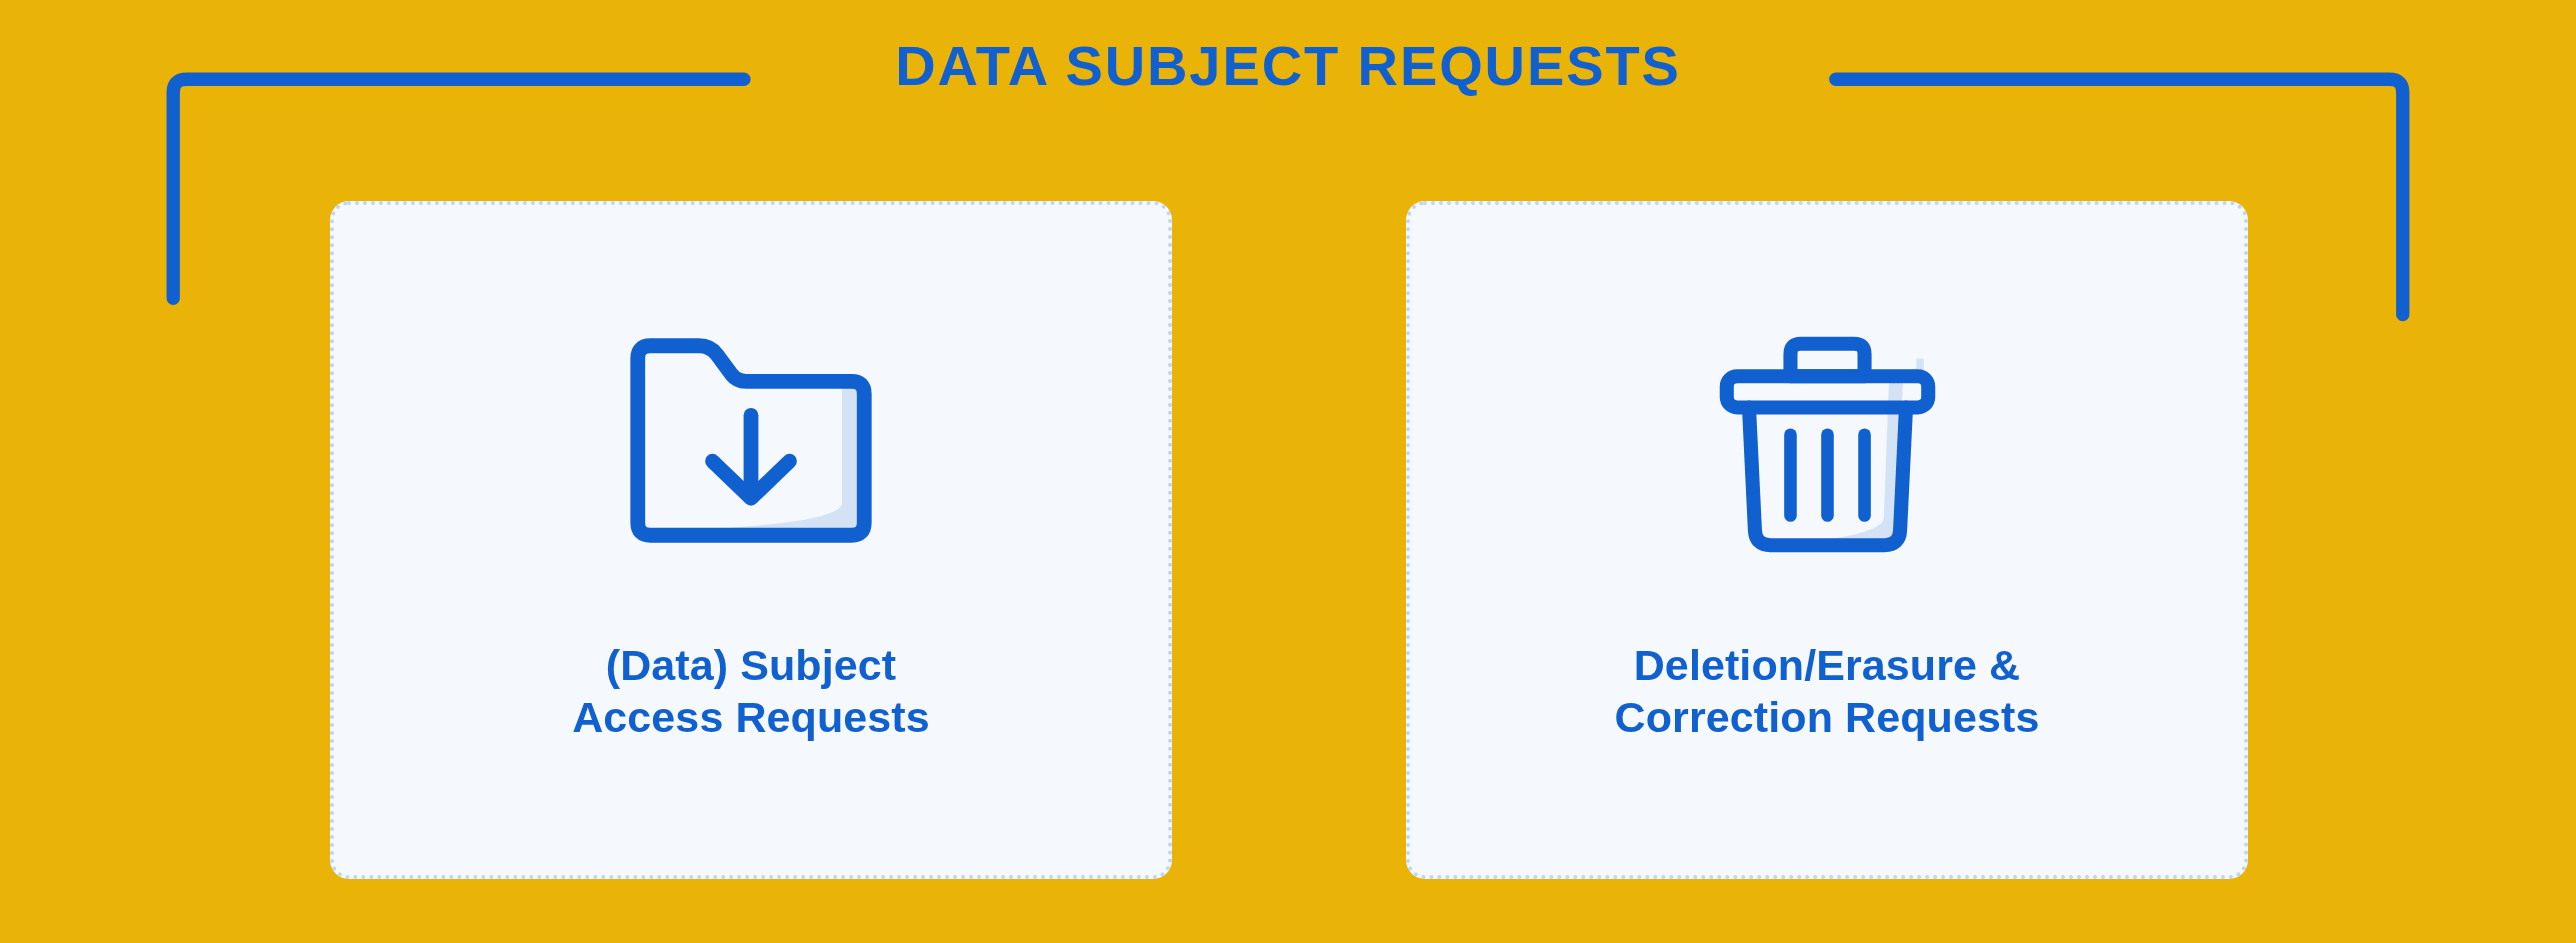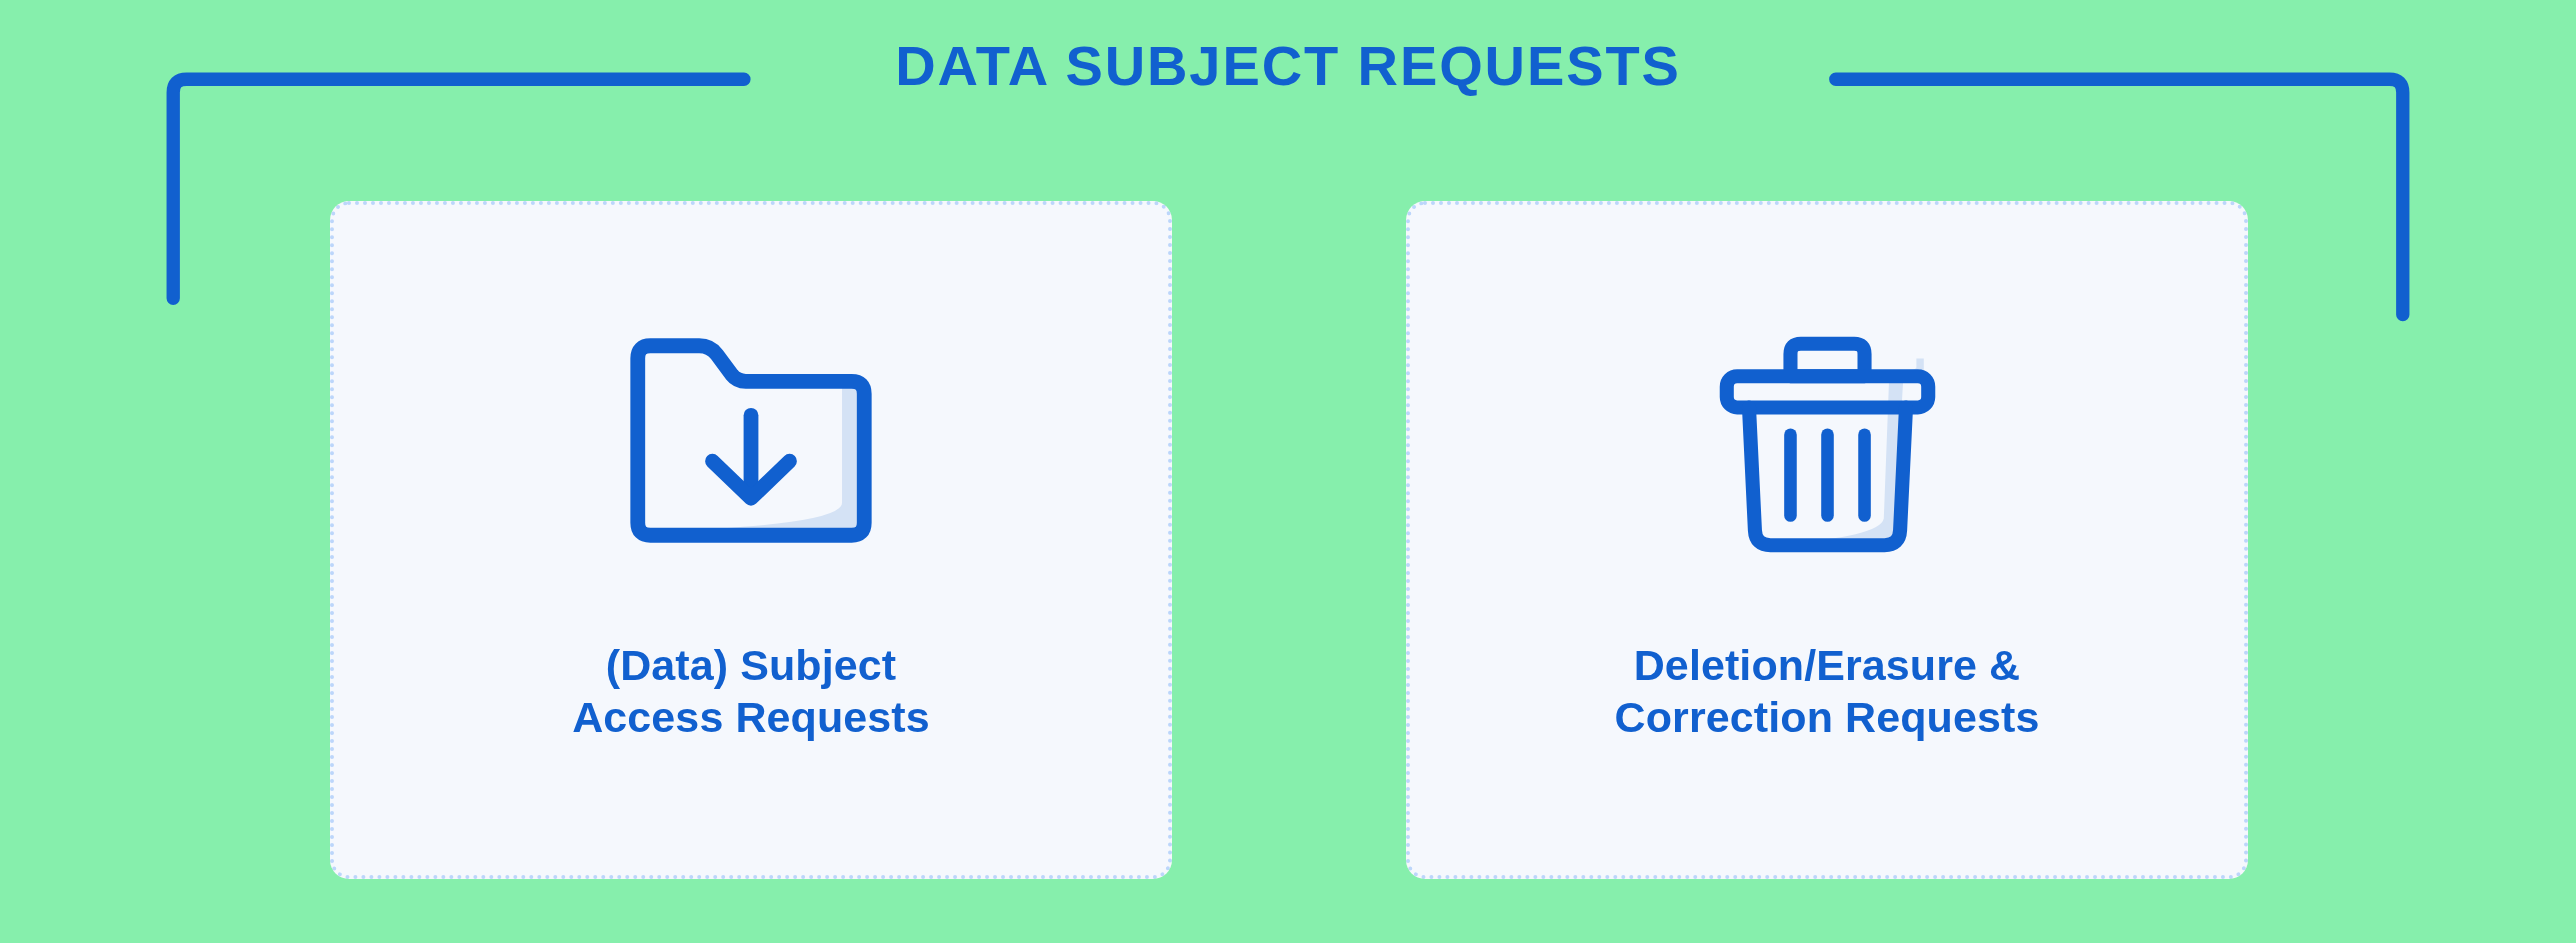--- a/index.html
+++ b/index.html
@@ -10,21 +10,21 @@
     height: 944px;
     background: #ffffff;
     font-family: "Liberation Sans", "DejaVu Sans", sans-serif;
     overflow: hidden;
   }
 
   #stage {
     position: relative;
     width: 2576px;
     height: 944px;
-    background: #86efac;
+    background: #eab308;
   }
 
   
   .bracket-svg {
     position: absolute;
     left: 0;
     top: 0;
     width: 2576px;
     height: 348px;
     pointer-events: none;

